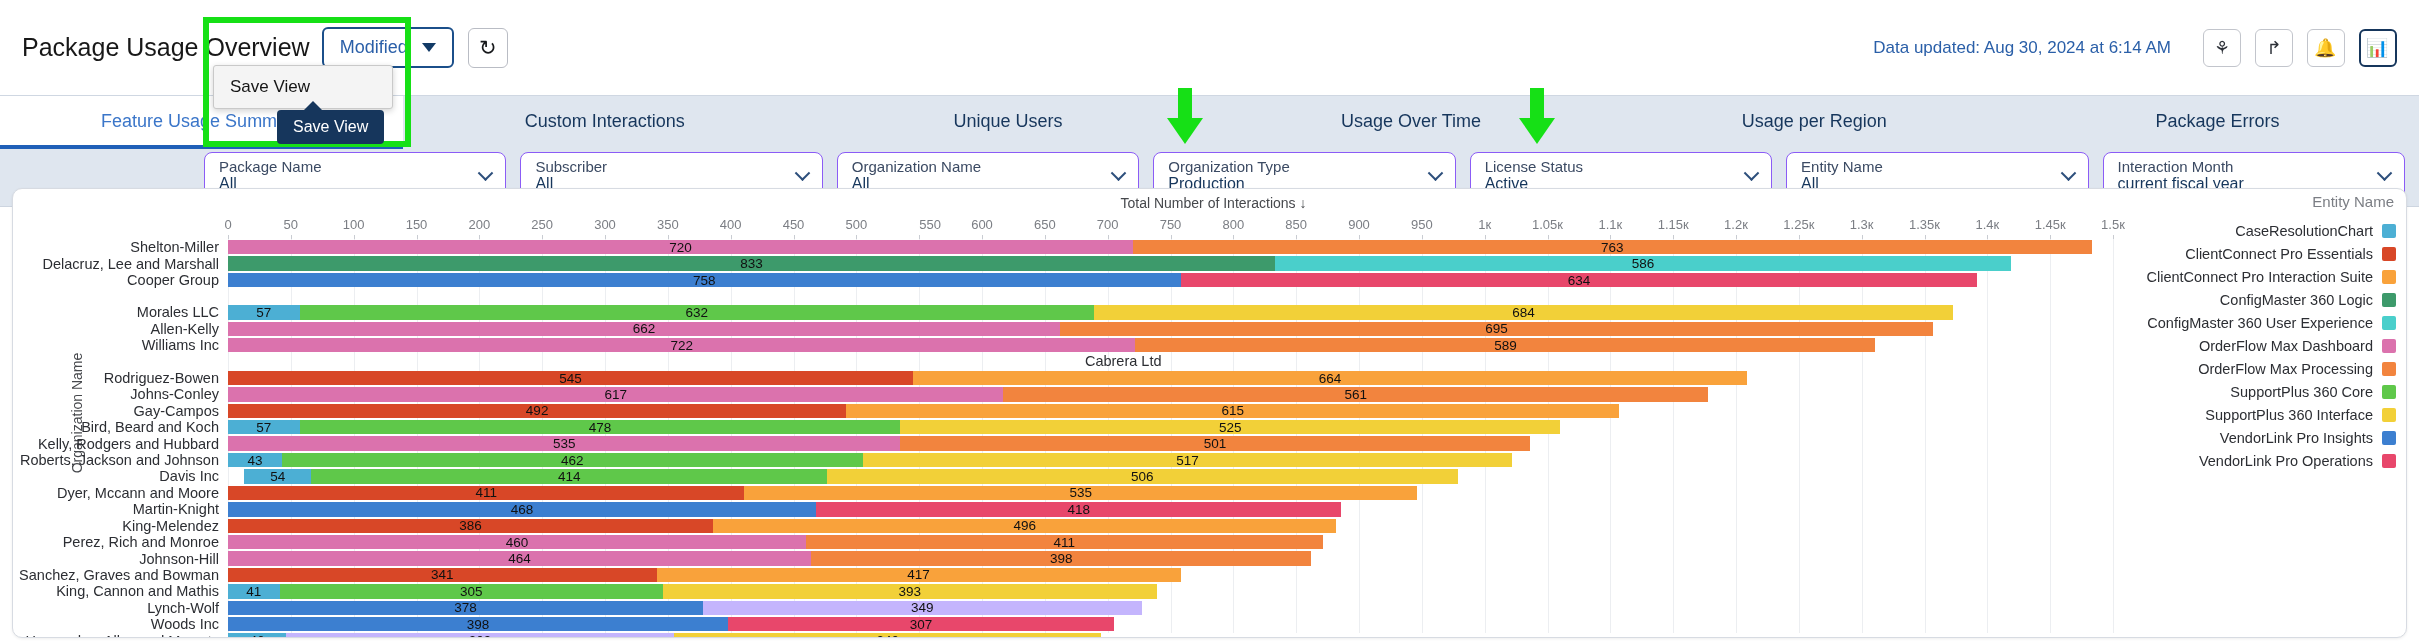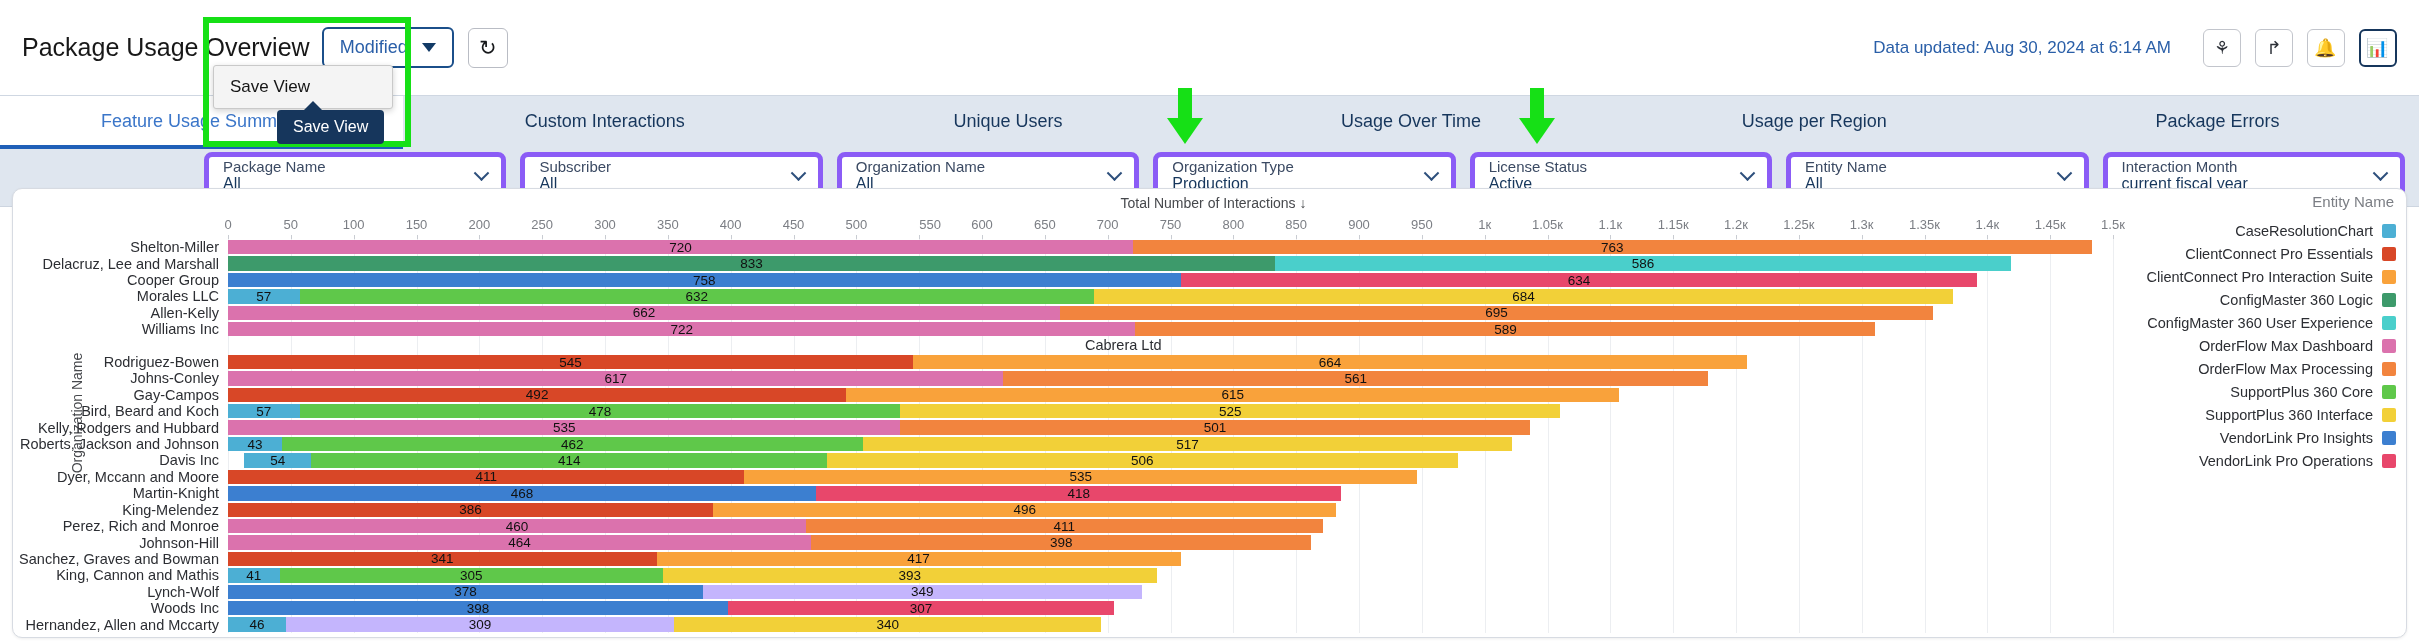--- a/index.html
+++ b/index.html
@@ -89,21 +89,21 @@
 
   
   .filterbar {
     height:62px; background:#dfe6ef;
     display:flex; align-items:center; gap:14px;
     padding:0 14px 0 204px;
     border-bottom:1px solid #cdd5e0;
   }
   .filter {
     flex:1; height:47px; background:#fff;
-    border:5px solid #8b5cf6; border-radius:8px;
+    border:1px solid #8b5cf6; border-radius:8px;
     padding:5px 14px; position:relative; cursor:pointer;
     display:flex; flex-direction:column; justify-content:center;
   }
   .filter-label { font-size:15px; color:#3b4a63; line-height:17px; }
   .filter-value { font-size:16px; color:#16365c; line-height:18px; }
   .filter-caret {
     position:absolute; right:14px; top:50%; margin-top:-4px;
     width:11px;height:11px;border-right:2px solid #2d4f7c;border-bottom:2px solid #2d4f7c;
     transform:rotate(45deg) translate(-3px,-3px);
   }
@@ -385,21 +385,21 @@
           <div class="rowlabel">Cooper Group</div>
           <div class="bartrack">
             <div class="seg" style="left: 0%; width: 50.5333%; background: rgb(60, 127, 208);">
               <span>758</span>
             </div>
             <div class="seg" style="left: 50.5333%; width: 42.2667%; background: rgb(232, 71, 107);">
               <span>634</span>
             </div>
           </div>
         </div>
-        <div class="row" style="height: 4.16667%;">
+        <div class="row" style="height: 4.16667%; margin-top: 16px;">
           <div class="rowlabel">Morales LLC</div>
           <div class="bartrack">
             <div class="seg" style="left: 0%; width: 3.8%; background: rgb(76, 175, 212);">
               <span>57</span>
             </div>
             <div class="seg" style="left: 3.8%; width: 42.1333%; background: rgb(95, 200, 74);">
               <span>632</span>
             </div>
             <div class="seg" style="left: 45.9333%; width: 45.6%; background: rgb(242, 208, 56);">
               <span>684</span>

